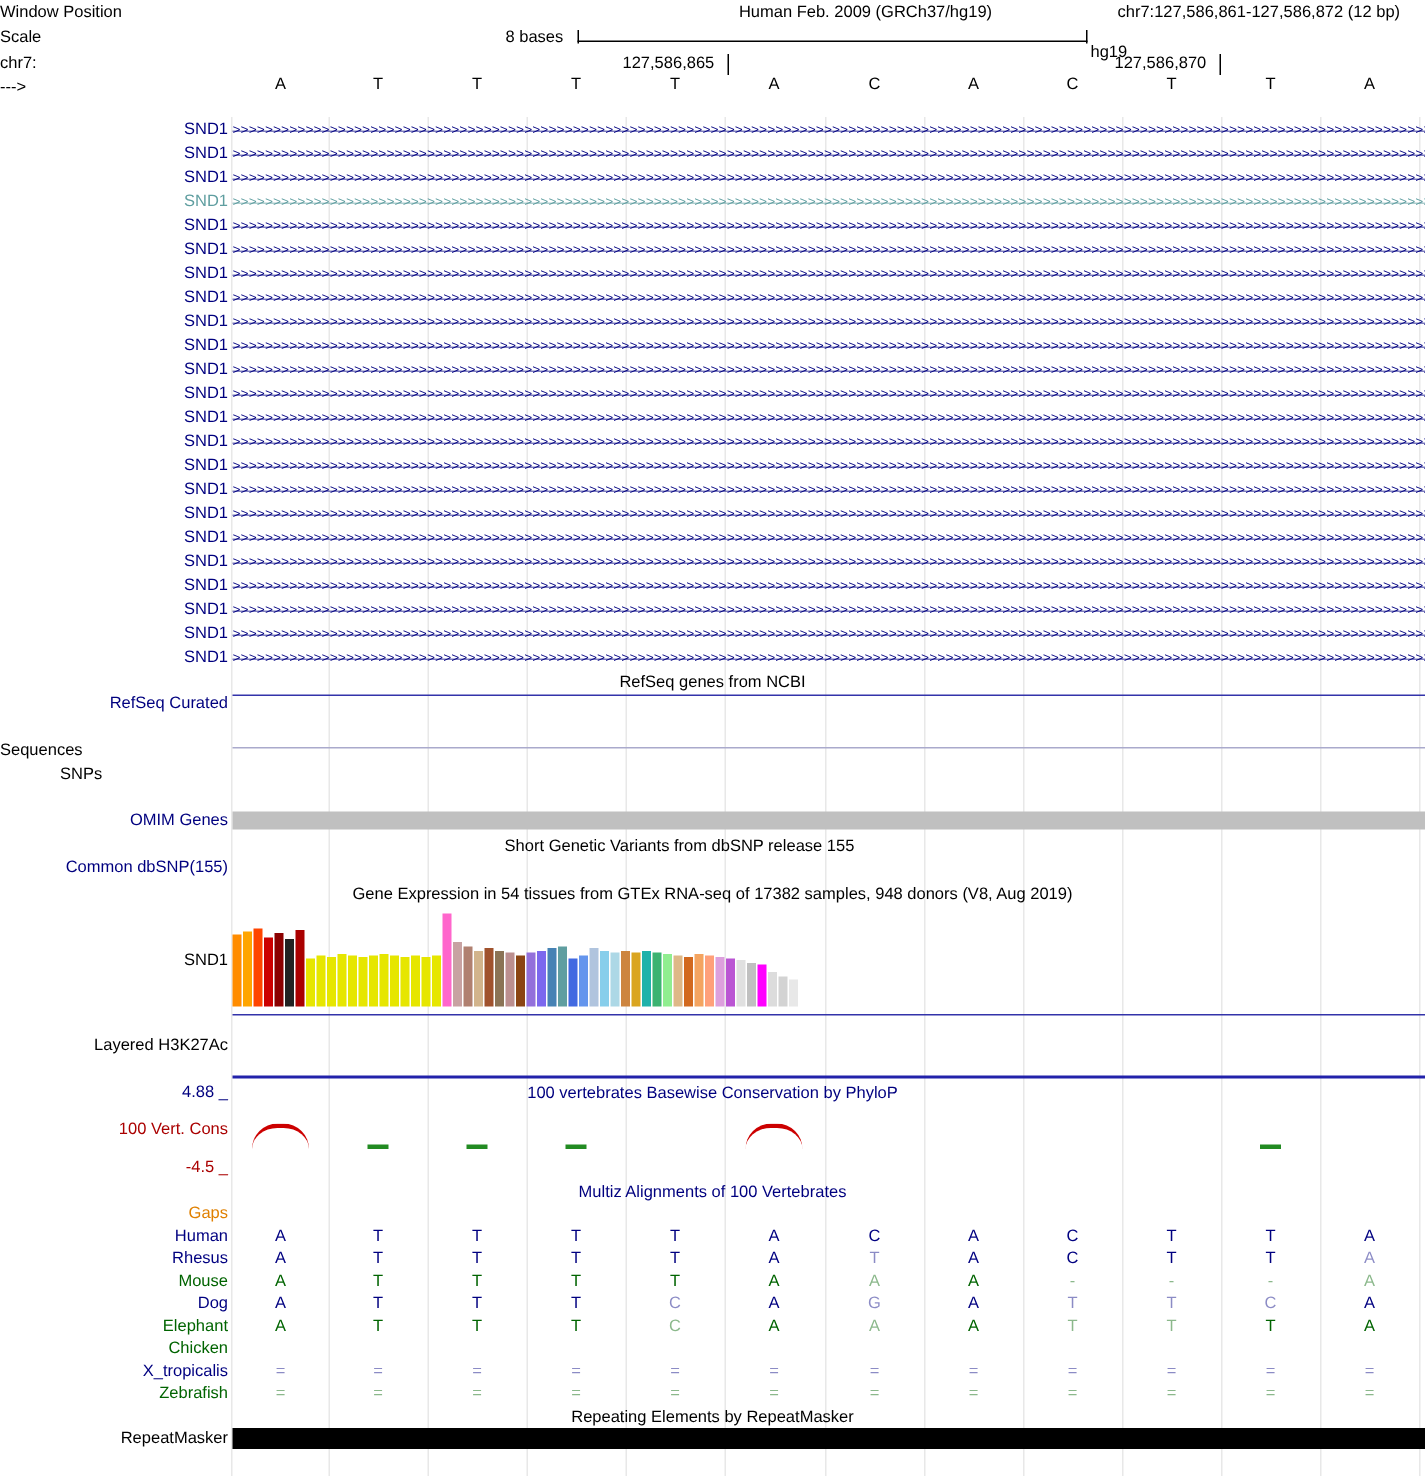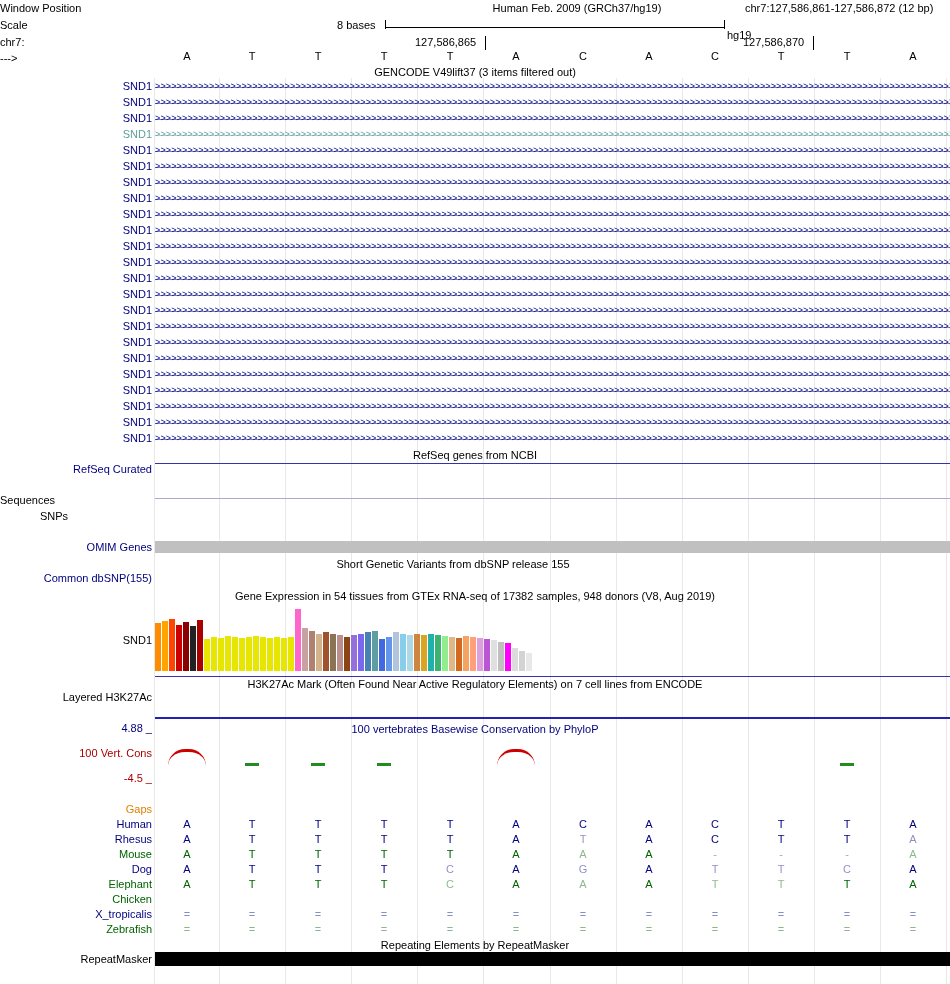--- a/index.html
+++ b/index.html
@@ -64,21 +64,20 @@
       <div class="gridline" style="left: 483px;"></div>
       <div class="gridline" style="left: 550px;"></div>
       <div class="gridline" style="left: 616px;"></div>
       <div class="gridline" style="left: 682px;"></div>
       <div class="gridline" style="left: 748px;"></div>
       <div class="gridline" style="left: 814px;"></div>
       <div class="gridline" style="left: 880px;"></div>
       <div class="gridline" style="left: 946px;"></div>
     </div>
 
-  <div class="abs" style="left:0;top:66px;width:950px;text-align:center;">GENCODE V49lift37 (3 items filtered out)</div>
   <div id="gencode" class="abs" style="left:0;top:80px;width:950px;">
       <div class="abs" style="left: 0px; top: 0px; width: 152px; text-align: right; color: rgb(0, 0, 127);">SND1</div>
       <div class="abs arrowrow" style="left: 155px; top: 2px; width: 795px; height: 12px; color: rgb(0, 0, 128);">&gt;&gt;&gt;&gt;&gt;&gt;&gt;&gt;&gt;&gt;&gt;&gt;&gt;&gt;&gt;&gt;&gt;&gt;&gt;&gt;&gt;&gt;&gt;&gt;&gt;&gt;&gt;&gt;&gt;&gt;&gt;&gt;&gt;&gt;&gt;&gt;&gt;&gt;&gt;&gt;&gt;&gt;&gt;&gt;&gt;&gt;&gt;&gt;&gt;&gt;&gt;&gt;&gt;&gt;&gt;&gt;&gt;&gt;&gt;&gt;&gt;&gt;&gt;&gt;&gt;&gt;&gt;&gt;&gt;&gt;&gt;&gt;&gt;&gt;&gt;&gt;&gt;&gt;&gt;&gt;&gt;&gt;&gt;&gt;&gt;&gt;&gt;&gt;&gt;&gt;&gt;&gt;&gt;&gt;&gt;&gt;&gt;&gt;&gt;&gt;&gt;&gt;&gt;&gt;&gt;&gt;&gt;&gt;&gt;&gt;&gt;&gt;&gt;&gt;&gt;&gt;&gt;&gt;&gt;&gt;&gt;&gt;&gt;&gt;&gt;&gt;&gt;&gt;&gt;&gt;&gt;&gt;&gt;&gt;&gt;&gt;&gt;&gt;&gt;&gt;&gt;&gt;&gt;&gt;&gt;&gt;&gt;&gt;&gt;&gt;&gt;&gt;&gt;&gt;&gt;&gt;&gt;&gt;&gt;&gt;&gt;&gt;&gt;&gt;&gt;&gt;&gt;&gt;&gt;&gt;&gt;&gt;&gt;&gt;&gt;&gt;&gt;&gt;&gt;&gt;&gt;&gt;&gt;&gt;&gt;&gt;&gt;&gt;&gt;&gt;&gt;&gt;&gt;&gt;&gt;&gt;&gt;&gt;&gt;&gt;</div>
       <div class="abs" style="left: 155px; top: 7px; width: 795px; height: 1px; background: rgb(0, 0, 128); opacity: 0.5;"></div>
       <div class="abs" style="left: 0px; top: 16px; width: 152px; text-align: right; color: rgb(0, 0, 127);">SND1</div>
       <div class="abs arrowrow" style="left: 155px; top: 18px; width: 795px; height: 12px; color: rgb(0, 0, 128);">&gt;&gt;&gt;&gt;&gt;&gt;&gt;&gt;&gt;&gt;&gt;&gt;&gt;&gt;&gt;&gt;&gt;&gt;&gt;&gt;&gt;&gt;&gt;&gt;&gt;&gt;&gt;&gt;&gt;&gt;&gt;&gt;&gt;&gt;&gt;&gt;&gt;&gt;&gt;&gt;&gt;&gt;&gt;&gt;&gt;&gt;&gt;&gt;&gt;&gt;&gt;&gt;&gt;&gt;&gt;&gt;&gt;&gt;&gt;&gt;&gt;&gt;&gt;&gt;&gt;&gt;&gt;&gt;&gt;&gt;&gt;&gt;&gt;&gt;&gt;&gt;&gt;&gt;&gt;&gt;&gt;&gt;&gt;&gt;&gt;&gt;&gt;&gt;&gt;&gt;&gt;&gt;&gt;&gt;&gt;&gt;&gt;&gt;&gt;&gt;&gt;&gt;&gt;&gt;&gt;&gt;&gt;&gt;&gt;&gt;&gt;&gt;&gt;&gt;&gt;&gt;&gt;&gt;&gt;&gt;&gt;&gt;&gt;&gt;&gt;&gt;&gt;&gt;&gt;&gt;&gt;&gt;&gt;&gt;&gt;&gt;&gt;&gt;&gt;&gt;&gt;&gt;&gt;&gt;&gt;&gt;&gt;&gt;&gt;&gt;&gt;&gt;&gt;&gt;&gt;&gt;&gt;&gt;&gt;&gt;&gt;&gt;&gt;&gt;&gt;&gt;&gt;&gt;&gt;&gt;&gt;&gt;&gt;&gt;&gt;&gt;&gt;&gt;&gt;&gt;&gt;&gt;&gt;&gt;&gt;&gt;&gt;&gt;&gt;&gt;&gt;&gt;&gt;&gt;&gt;&gt;&gt;&gt;&gt;&gt;</div>
       <div class="abs" style="left: 155px; top: 23px; width: 795px; height: 1px; background: rgb(0, 0, 128); opacity: 0.5;"></div>
       <div class="abs" style="left: 0px; top: 32px; width: 152px; text-align: right; color: rgb(0, 0, 127);">SND1</div>
       <div class="abs arrowrow" style="left: 155px; top: 34px; width: 795px; height: 12px; color: rgb(0, 0, 128);">&gt;&gt;&gt;&gt;&gt;&gt;&gt;&gt;&gt;&gt;&gt;&gt;&gt;&gt;&gt;&gt;&gt;&gt;&gt;&gt;&gt;&gt;&gt;&gt;&gt;&gt;&gt;&gt;&gt;&gt;&gt;&gt;&gt;&gt;&gt;&gt;&gt;&gt;&gt;&gt;&gt;&gt;&gt;&gt;&gt;&gt;&gt;&gt;&gt;&gt;&gt;&gt;&gt;&gt;&gt;&gt;&gt;&gt;&gt;&gt;&gt;&gt;&gt;&gt;&gt;&gt;&gt;&gt;&gt;&gt;&gt;&gt;&gt;&gt;&gt;&gt;&gt;&gt;&gt;&gt;&gt;&gt;&gt;&gt;&gt;&gt;&gt;&gt;&gt;&gt;&gt;&gt;&gt;&gt;&gt;&gt;&gt;&gt;&gt;&gt;&gt;&gt;&gt;&gt;&gt;&gt;&gt;&gt;&gt;&gt;&gt;&gt;&gt;&gt;&gt;&gt;&gt;&gt;&gt;&gt;&gt;&gt;&gt;&gt;&gt;&gt;&gt;&gt;&gt;&gt;&gt;&gt;&gt;&gt;&gt;&gt;&gt;&gt;&gt;&gt;&gt;&gt;&gt;&gt;&gt;&gt;&gt;&gt;&gt;&gt;&gt;&gt;&gt;&gt;&gt;&gt;&gt;&gt;&gt;&gt;&gt;&gt;&gt;&gt;&gt;&gt;&gt;&gt;&gt;&gt;&gt;&gt;&gt;&gt;&gt;&gt;&gt;&gt;&gt;&gt;&gt;&gt;&gt;&gt;&gt;&gt;&gt;&gt;&gt;&gt;&gt;&gt;&gt;&gt;&gt;&gt;&gt;&gt;&gt;&gt;</div>
       <div class="abs" style="left: 155px; top: 39px; width: 795px; height: 1px; background: rgb(0, 0, 128); opacity: 0.5;"></div>
@@ -211,37 +210,37 @@
       <div class="gtex-bar" style="left: 329px; width: 6px; height: 31.7333px; background: rgb(186, 85, 211);"></div>
       <div class="gtex-bar" style="left: 336px; width: 6px; height: 30.6px; background: rgb(224, 224, 224);"></div>
       <div class="gtex-bar" style="left: 343px; width: 6px; height: 29.4667px; background: rgb(192, 192, 192);"></div>
       <div class="gtex-bar" style="left: 350px; width: 6px; height: 28.3333px; background: rgb(255, 0, 255);"></div>
       <div class="gtex-bar" style="left: 357px; width: 6px; height: 22.6667px; background: rgb(220, 220, 220);"></div>
       <div class="gtex-bar" style="left: 364px; width: 6px; height: 20.4px; background: rgb(211, 211, 211);"></div>
       <div class="gtex-bar" style="left: 371px; width: 6px; height: 18.1333px; background: rgb(232, 232, 232);"></div>
     </div>
 
   <div class="abs hr-blue" style="left:155px;top:676px;width:795px;"></div>
-  <div class="abs" style="left:0;top:678px;width:950px;text-align:center;">H3K27Ac Mark (Often Found Near Active Regulatory Elements) on 7 cell lines from ENCODE</div>
   <div class="abs" style="left:0;top:691px;width:152px;text-align:right;">Layered H3K27Ac</div>
 
   <div class="abs hr-blue" style="left:155px;top:717px;width:795px;background:#2222aa;height:2px;"></div>
   <div class="abs" style="left:0;top:722px;width:152px;text-align:right;color:#00007f;">4.88 _</div>
   <div class="abs" style="left:0;top:747px;width:152px;text-align:right;color:#aa0000;">100 Vert. Cons</div>
   <div class="abs" style="left:0;top:772px;width:152px;text-align:right;color:#aa0000;">-4.5 _</div>
   <div class="abs" style="left:0;top:723px;width:950px;text-align:center;color:#00007f;">100 vertebrates Basewise Conservation by PhyloP</div>
   <div id="conschart" class="abs" style="left:0;top:740px;width:950px;height:40px;">
       <div class="consbar" style="left: 168px; top: 8.95082px; width: 38px; height: 17.0492px; border-top: 3px solid rgb(204, 0, 0); border-radius: 38px 38px 0px 0px; box-sizing: border-box;"></div>
       <div class="consbar" style="left: 245px; top: 23px; width: 14px; height: 3px; background: rgb(34, 139, 34);"></div>
       <div class="consbar" style="left: 311px; top: 22.6803px; width: 14px; height: 3.31967px; background: rgb(34, 139, 34);"></div>
       <div class="consbar" style="left: 377px; top: 23px; width: 14px; height: 3px; background: rgb(34, 139, 34);"></div>
       <div class="consbar" style="left: 497px; top: 9.48361px; width: 38px; height: 16.5164px; border-top: 3px solid rgb(204, 0, 0); border-radius: 38px 38px 0px 0px; box-sizing: border-box;"></div>
       <div class="consbar" style="left: 840px; top: 23px; width: 14px; height: 3px; background: rgb(34, 139, 34);"></div>
     </div>
 
+  <div class="abs" style="left:0;top:789px;width:950px;text-align:center;color:#00007f;">Multiz Alignments of 100 Vertebrates</div>
   <div class="abs" style="left:0;top:803px;width:152px;text-align:right;color:#e08000;">Gaps</div>
   <div id="multiz" class="abs" style="left:0;top:818px;width:950px;">
       <div class="abs" style="left: 0px; top: 0px; width: 152px; text-align: right; color: rgb(0, 0, 128);">Human</div>
       <div class="sp" style="left: 179px; top: 0px; width: 16px; color: rgb(0, 0, 128); opacity: 1;">A</div>
       <div class="sp" style="left: 244px; top: 0px; width: 16px; color: rgb(0, 0, 128); opacity: 1;">T</div>
       <div class="sp" style="left: 310px; top: 0px; width: 16px; color: rgb(0, 0, 128); opacity: 1;">T</div>
       <div class="sp" style="left: 376px; top: 0px; width: 16px; color: rgb(0, 0, 128); opacity: 1;">T</div>
       <div class="sp" style="left: 442px; top: 0px; width: 16px; color: rgb(0, 0, 128); opacity: 1;">T</div>
       <div class="sp" style="left: 508px; top: 0px; width: 16px; color: rgb(0, 0, 128); opacity: 1;">A</div>
       <div class="sp" style="left: 575px; top: 0px; width: 16px; color: rgb(0, 0, 128); opacity: 1;">C</div>

